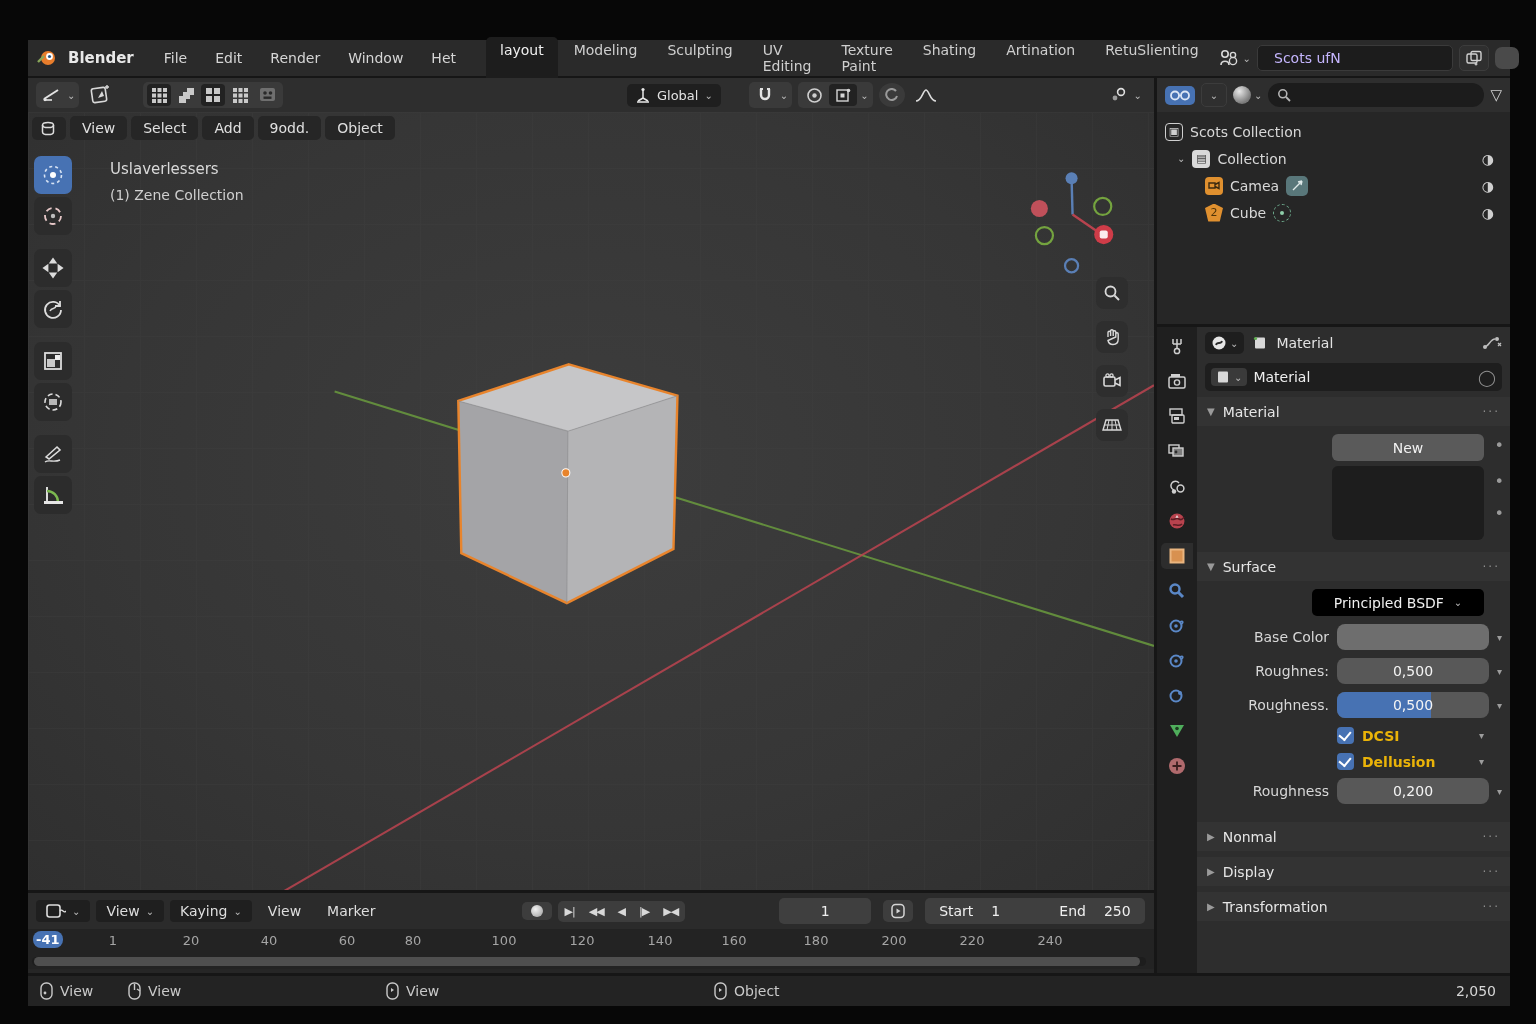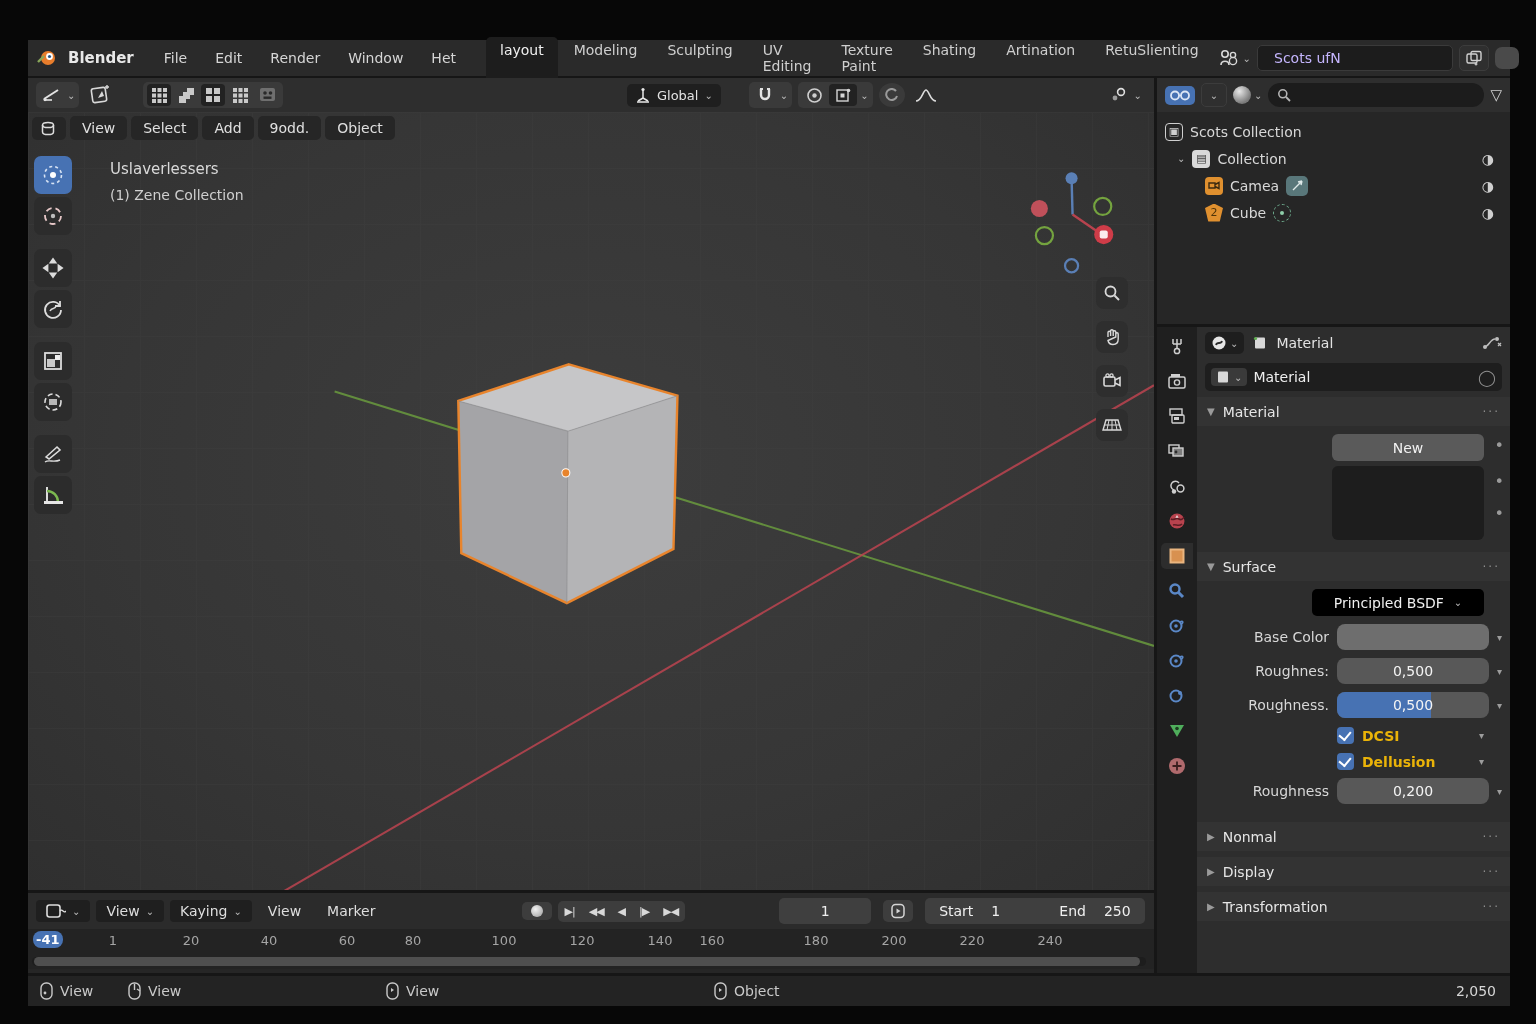--- a/index.html
+++ b/index.html
@@ -501,21 +501,21 @@
         <div class="tl-ruler">
           <span class="playhead">-41</span>
           <span class="tick" style="left:85px">1</span>
           <span class="tick" style="left:163px">20</span>
           <span class="tick" style="left:241px">40</span>
           <span class="tick" style="left:319px">60</span>
           <span class="tick" style="left:385px">80</span>
           <span class="tick" style="left:476px">100</span>
           <span class="tick" style="left:554px">120</span>
           <span class="tick" style="left:632px">140</span>
-          <span class="tick" style="left:684px">160</span>
+          <span class="tick" style="left:706px">160</span>
           <span class="tick" style="left:788px">180</span>
           <span class="tick" style="left:866px">200</span>
           <span class="tick" style="left:944px">220</span>
           <span class="tick" style="left:1022px">240</span>
         </div>
         <div class="tl-scroll">
           <div class="track"></div>
           <div class="thumb"></div>
         </div>
       </div>

